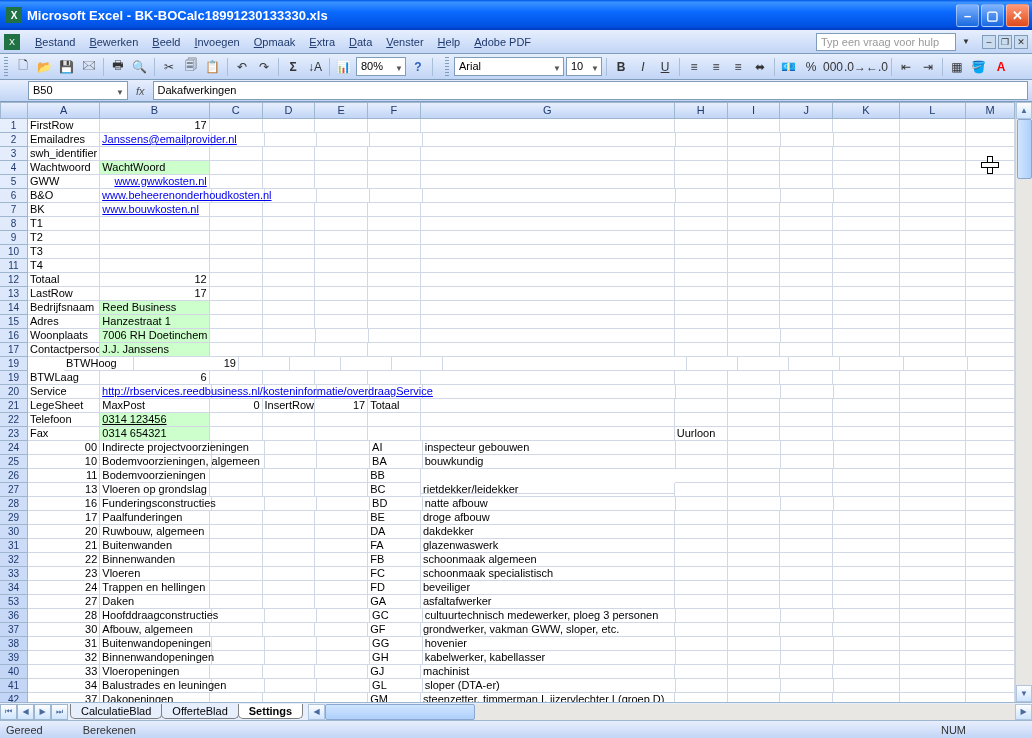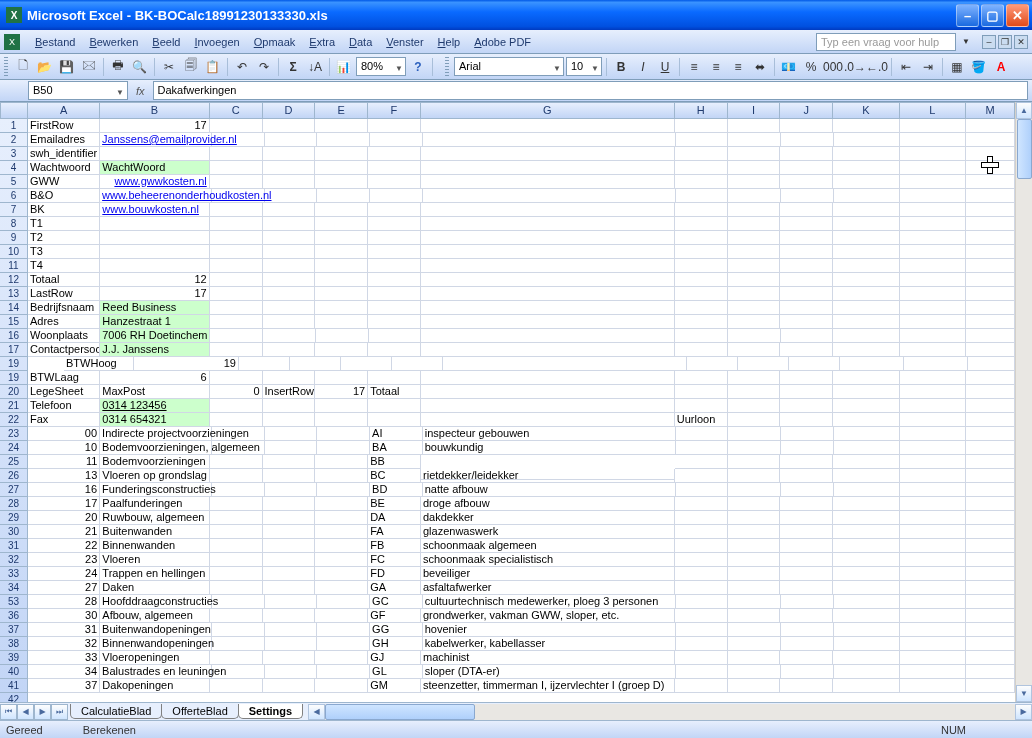--- a/index.html
+++ b/index.html
@@ -527,20 +527,35 @@
         <div class="cell" style="width: 54px;"></div>
         <div class="cell" style="width: 260px;"></div>
         <div class="cell" style="width: 54px;"></div>
         <div class="cell" style="width: 54px;"></div>
         <div class="cell" style="width: 54px;"></div>
         <div class="cell" style="width: 68px;"></div>
         <div class="cell" style="width: 68px;"></div>
         <div class="cell" style="width: 50px;"></div>
       </div>
       <div class="row">
+        <div class="cell" style="width: 74px;">Service</div>
+        <div class="cell link overflow" style="width: 112px;">http://rbservices.reedbusiness.nl/kosteninformatie/overdraagService</div>
+        <div class="cell" style="width: 54px;"></div>
+        <div class="cell" style="width: 54px;"></div>
+        <div class="cell" style="width: 54px;"></div>
+        <div class="cell" style="width: 54px;"></div>
+        <div class="cell" style="width: 260px;"></div>
+        <div class="cell" style="width: 54px;"></div>
+        <div class="cell" style="width: 54px;"></div>
+        <div class="cell" style="width: 54px;"></div>
+        <div class="cell" style="width: 68px;"></div>
+        <div class="cell" style="width: 68px;"></div>
+        <div class="cell" style="width: 50px;"></div>
+      </div>
+      <div class="row">
         <div class="cell" style="width: 74px;">LegeSheet</div>
         <div class="cell" style="width: 112px;">MaxPost</div>
         <div class="cell r" style="width: 54px;">0</div>
         <div class="cell" style="width: 54px;">InsertRow</div>
         <div class="cell r" style="width: 54px;">17</div>
         <div class="cell" style="width: 54px;">Totaal</div>
         <div class="cell" style="width: 260px;"></div>
         <div class="cell" style="width: 54px;"></div>
         <div class="cell" style="width: 54px;"></div>
         <div class="cell" style="width: 54px;"></div>

